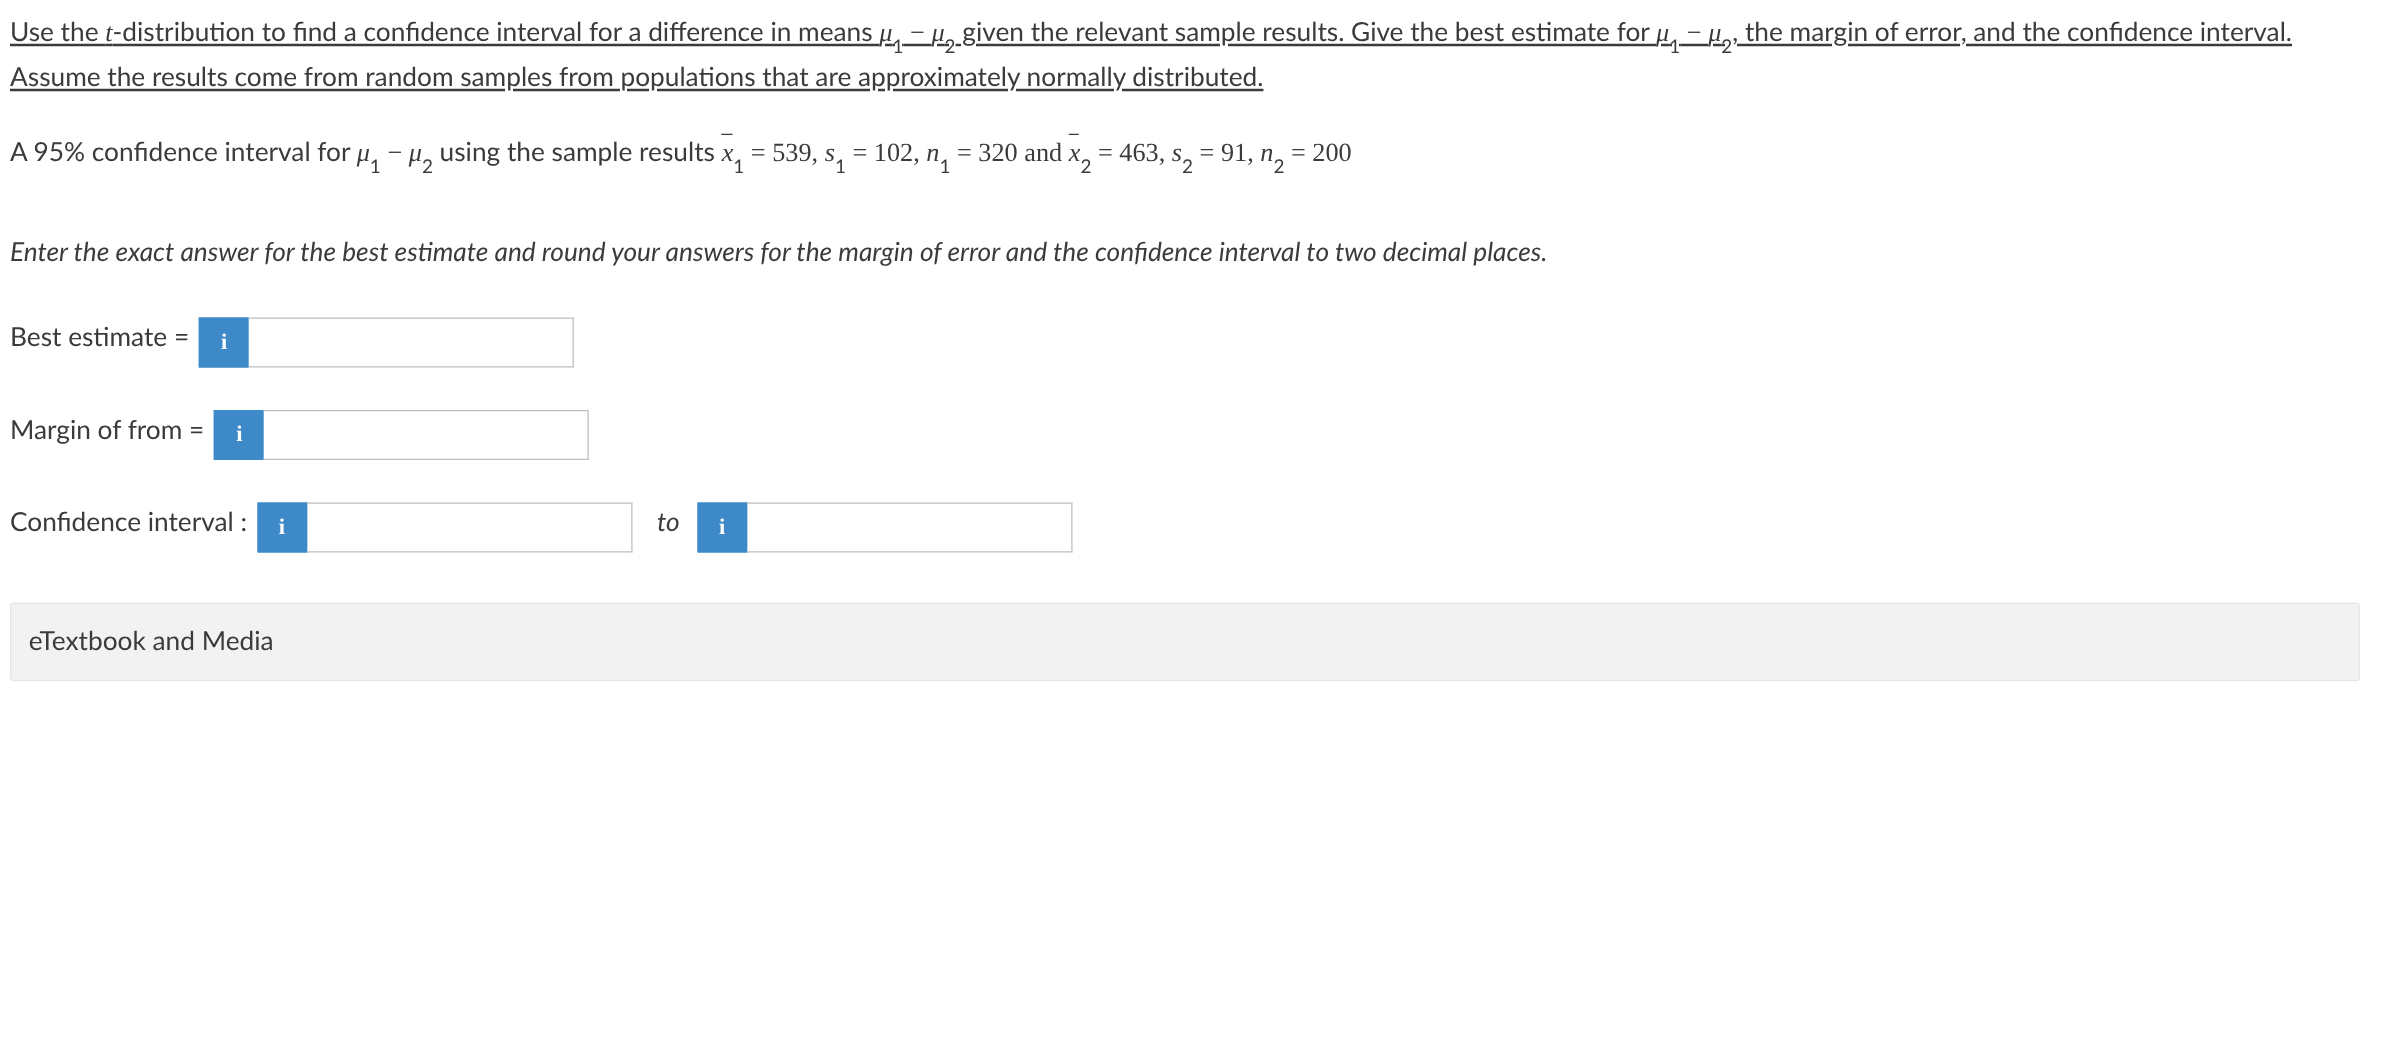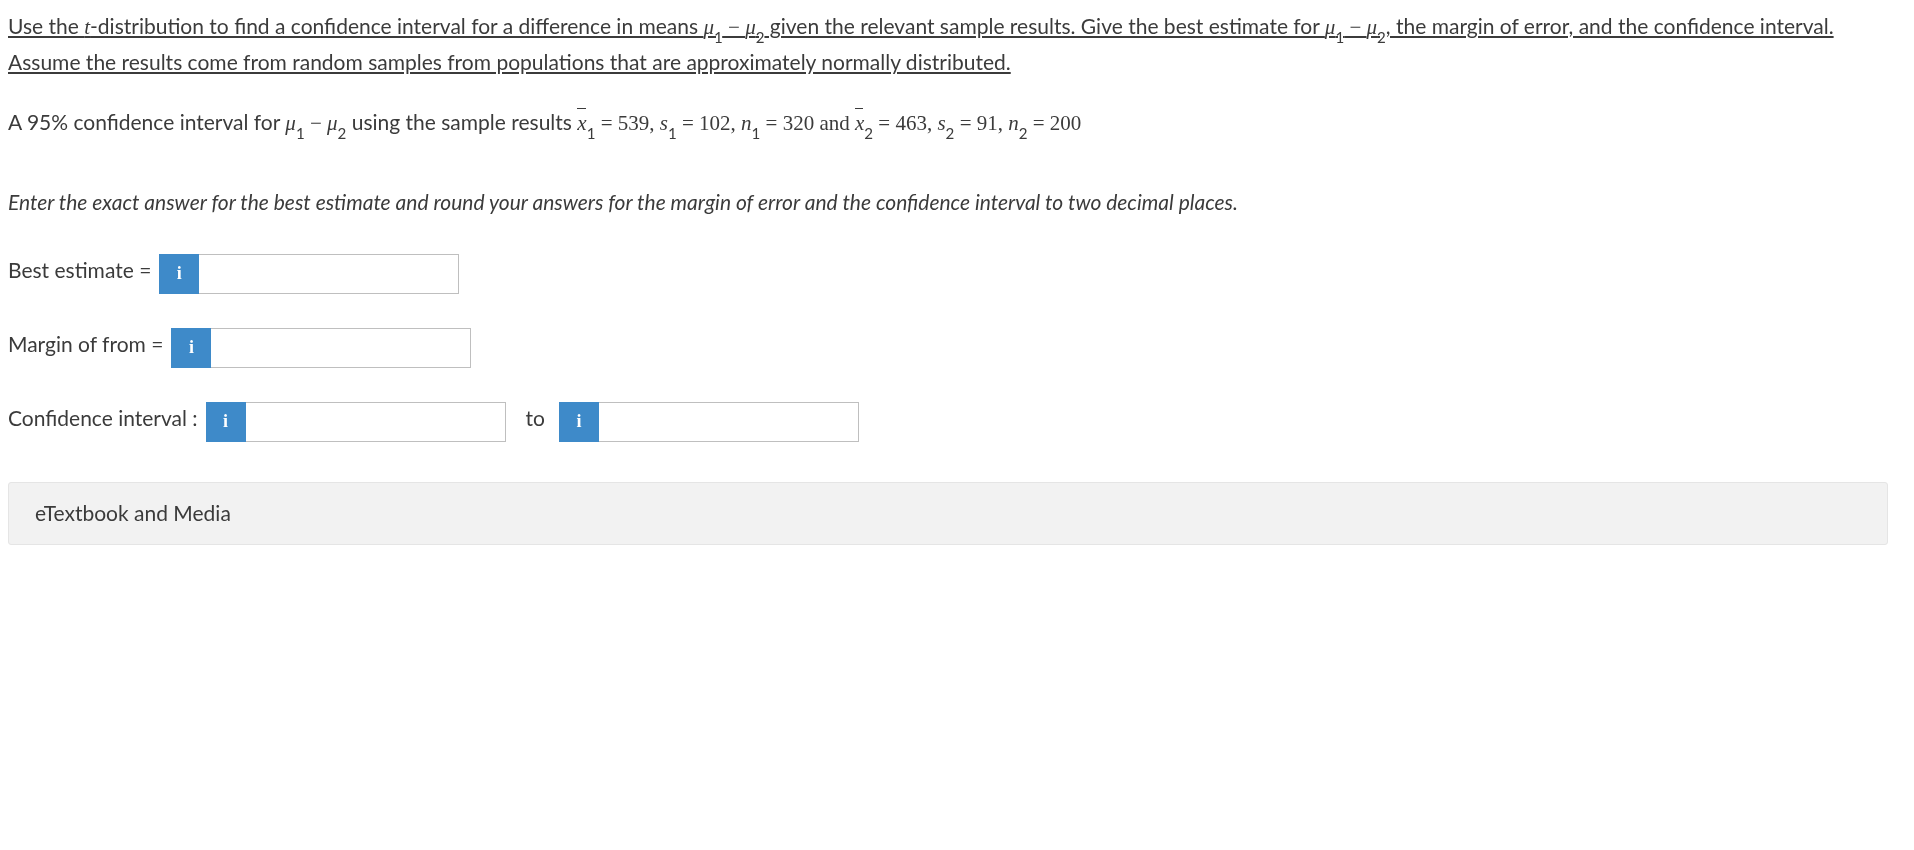--- a/index.html
+++ b/index.html
@@ -38,26 +38,26 @@
   .ans-input {
     height: 40px;
     width: 260px;
     border: 1px solid #bfbfbf;
     border-left: none;
     font-size: 18px;
     padding: 0 8px;
     outline: none;
   }
   .ci-row { display: flex; align-items: flex-start; margin-bottom: 40px; }
-  .ci-row .to-label { margin: 0 14px 0 20px; }
+  .ci-row .to-label { margin: 0 14px 0 20px; font-style: italic; }
   .etextbook-bar {
     background: #f2f2f2;
     border: 1px solid #e5e5e5;
     border-radius: 3px;
-    padding: 14px 26px;
+    padding: 14px 14px;
     font-size: 21px;
     color: #3b3b3b;
     max-width: 1880px;
     cursor: pointer;
   }
   
   .math-i { font-style: italic; font-family: 'Times New Roman', Georgia, serif; }
   .math-n { font-style: normal; font-family: 'Times New Roman', Georgia, serif; }
   sub { font-size: 0.72em; position: relative; top: 0.22em; font-style: normal; }
   .xbar { position: relative; display: inline-block; }

